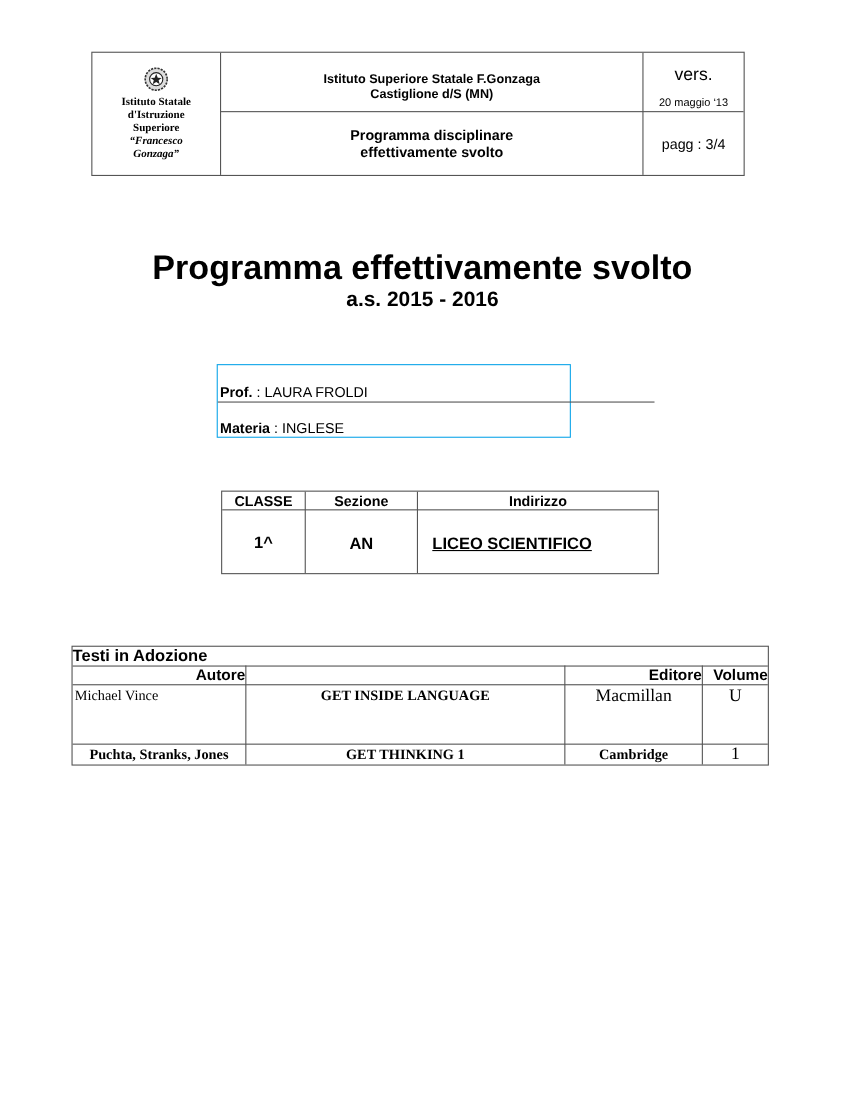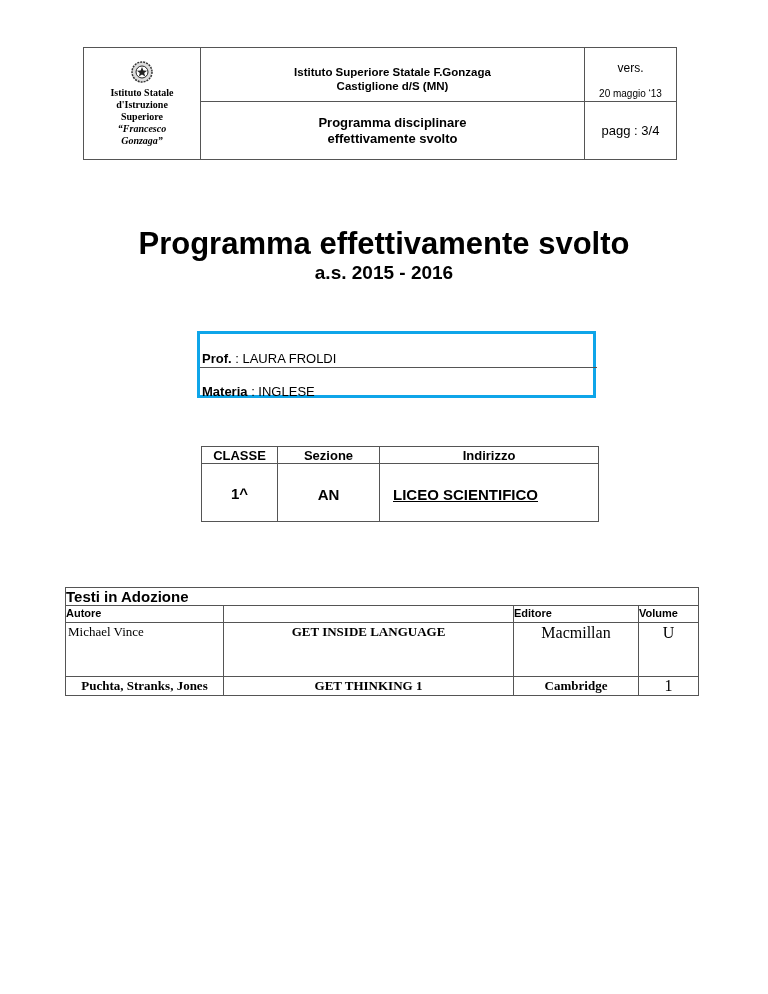--- a/index.html
+++ b/index.html
@@ -12,29 +12,29 @@
   
   #hdr { left:83px; top:47px; width:594px; height:113px; border:1px solid #555; box-sizing:border-box; }
   .logo-text { font-family:"Liberation Serif", serif; font-weight:bold; font-size:10px; line-height:12px; text-align:center; }
   .hdr-cell { font-weight:bold; font-size:11.5px; line-height:14px; text-align:center; }
   .hdr-big { font-weight:bold; font-size:13px; line-height:16px; text-align:center; }
   .small { font-size:10px; line-height:12px; text-align:center;margin-top:12px; }
 
   #title { top:226px; left:0; width:768px; font-size:31px; font-weight:bold; text-align:center; line-height:36px; }
   #subtitle { top:262px; left:0; width:768px; font-size:19px; font-weight:bold; text-align:center; line-height:22px; }
 
-  #prof-box { left:197px; top:331px; width:399px; height:67px; border:3px solid #0ea5e9; box-sizing:border-box; }
+  #prof-box { left:197px; top:331px; width:322px; height:67px; border:1px solid #0ea5e9; box-sizing:border-box; }
   .pf { font-size:13px; line-height:15px; }
 
   #classe { left:201px; top:446px; width:398px; height:76px; border:1px solid #555; box-sizing:border-box; }
   .ct-head { font-weight:bold; font-size:13px; line-height:15px; text-align:center; }
   .ct-val { font-weight:bold; font-size:15px; line-height:18px; }
 
   #testi { left:65px; top:587px; width:634px; height:109px; border:1px solid #555; box-sizing:border-box; }
-  .th { font-weight:bold; font-size:11px; line-height:15px; text-align:left; }
+  .th { font-weight:bold; font-size:14px; line-height:15px; text-align:right; }
   .td { font-family:"Liberation Serif", serif; font-size:13px; line-height:15px; }
   .td-big { font-family:"Liberation Serif", serif; font-size:16px; line-height:18px; text-align:center; }
 </style>
 </head>
 <body>
 
 <div id="hdr" class="abs">
   <div class="line-v" style="left:116px; top:0; height:111px;"></div>
   <div class="line-v" style="left:500px; top:0; height:111px;"></div>
   <div class="line-h" style="left:116px; top:53px; width:476px;"></div>
@@ -58,21 +58,21 @@
     <div class="logo-text it" style="font-style:italic;">“Francesco</div>
     <div class="logo-text it" style="font-style:italic;">Gonzaga”</div>
   </div>
 
   <div class="abs hdr-big" style="left:117px; top:67px; width:383px;">
     <div>Programma  disciplinare</div>
     <div>effettivamente svolto</div>
   </div>
 
   <div class="abs" style="left:501px; top:13px; width:91px; text-align:center;">
-    <div style="font-size:12px; line-height:15px;">vers.</div>
+    <div style="font-size:16px; line-height:15px;">vers.</div>
     <div class="small">20 maggio ‘13</div>
   </div>
 
   <div class="abs" style="left:501px; top:75px; width:91px; text-align:center; font-size:13px; line-height:15px;">pagg : 3/4</div>
 </div>
 
 <div id="title" class="abs">Programma effettivamente svolto</div>
 <div id="subtitle" class="abs">a.s.  2015 - 2016</div>
 
 <div id="prof-box" class="abs">

